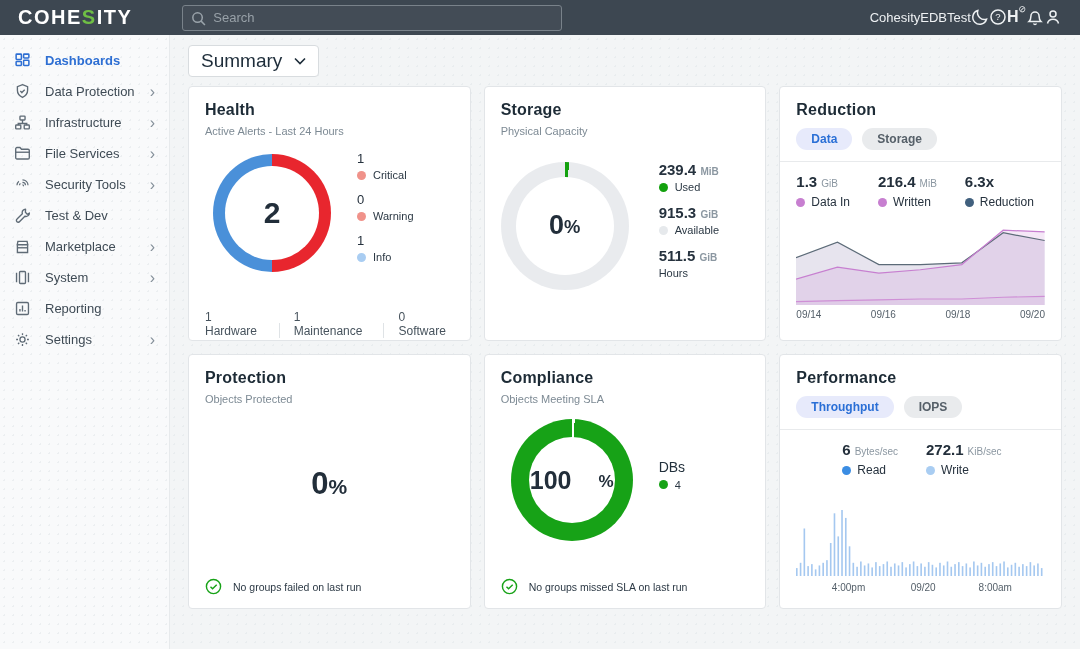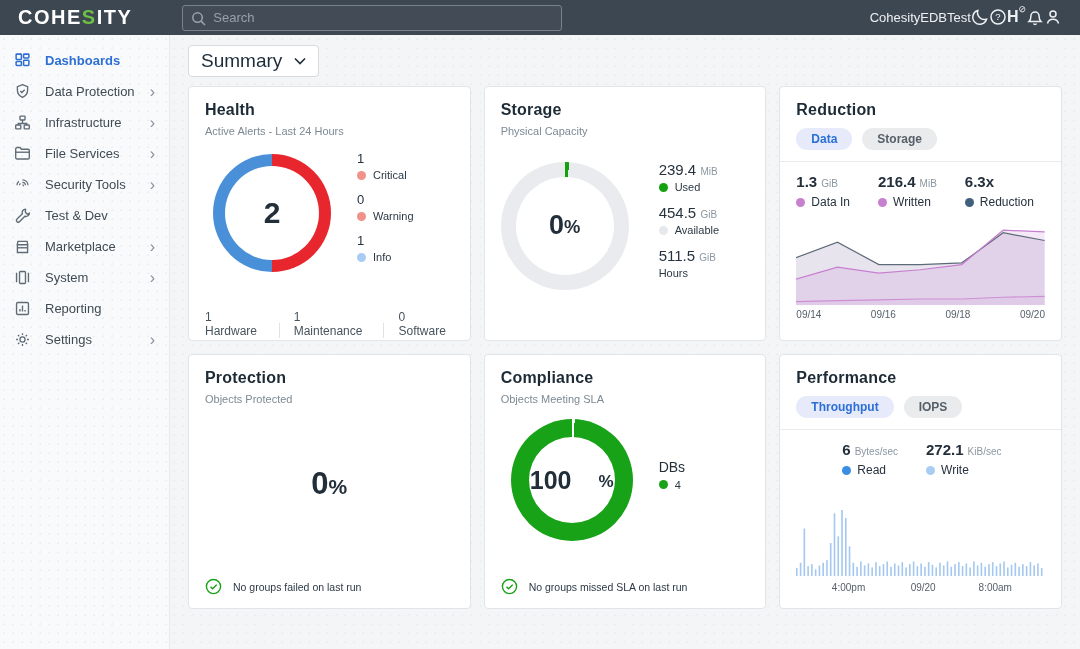--- a/index.html
+++ b/index.html
@@ -65,21 +65,21 @@
   .lg-row { display:flex; align-items:center; gap:7px; font-size:11px; color:#2b3844; }
   .lg-unit { font-size:10px; color:#8b97a1; }
   .lg-title { font-size:14px; color:#22303c; margin-bottom:4px; }
 
   .health-body { display:flex; align-items:center; gap:26px; margin-top:14px; padding-left:24px; }
   .health-footer { position:absolute; left:16px; right:16px; bottom:2px; display:flex; align-items:flex-end;
     gap:14px; font-size:12px; color:#47535d; }
   .vd { width:1px; height:15px; background:#dfe3e6; }
 
   .storage-body { display:flex; align-items:center; gap:30px; margin-top:24px; padding-left:16px; }
-  .storage-legend .lg-val { font-size:15px; font-weight:400; }
+  .storage-legend .lg-val { font-size:15px; font-weight:700; }
 
   
   .pills { display:flex; gap:10px; margin-top:9px; }
   .pill { border:none; border-radius:12px; padding:4px 15px; font-size:12px; font-weight:bold; cursor:pointer;
     background:#e9ebed; color:#566069; font-family:"Liberation Sans", sans-serif; }
   .pill.active { background:#e7eafb; color:#2a6fd6; }
   .card-divider { border-top:1px solid #e8eaec; margin-top:11px; }
 
   
   .stats-row { display:flex; gap:28px; padding:11px 16px 0; }
@@ -337,21 +337,21 @@
             </div>
             <div class="storage-legend">
               <div class="lg">
                 <div class="lg-val"><span>239.4</span> <span class="lg-unit">MiB</span></div>
                 <div class="lg-row">
                     <span class="dot" style="background: rgb(19, 161, 14);"></span>
                     <span>Used</span>
                   </div>
               </div>
               <div class="lg">
-                <div class="lg-val"><span>454.5</span> <span class="lg-unit">GiB</span></div>
+                <div class="lg-val"><span>915.3</span> <span class="lg-unit">GiB</span></div>
                 <div class="lg-row">
                     <span class="dot" style="background: rgb(230, 233, 236);"></span>
                     <span>Available</span>
                   </div>
               </div>
               <div class="lg">
                 <div class="lg-val"><span>511.5</span> <span class="lg-unit">GiB</span></div>
                 <div class="lg-row">
                     <span>Hours</span>
                   </div>

